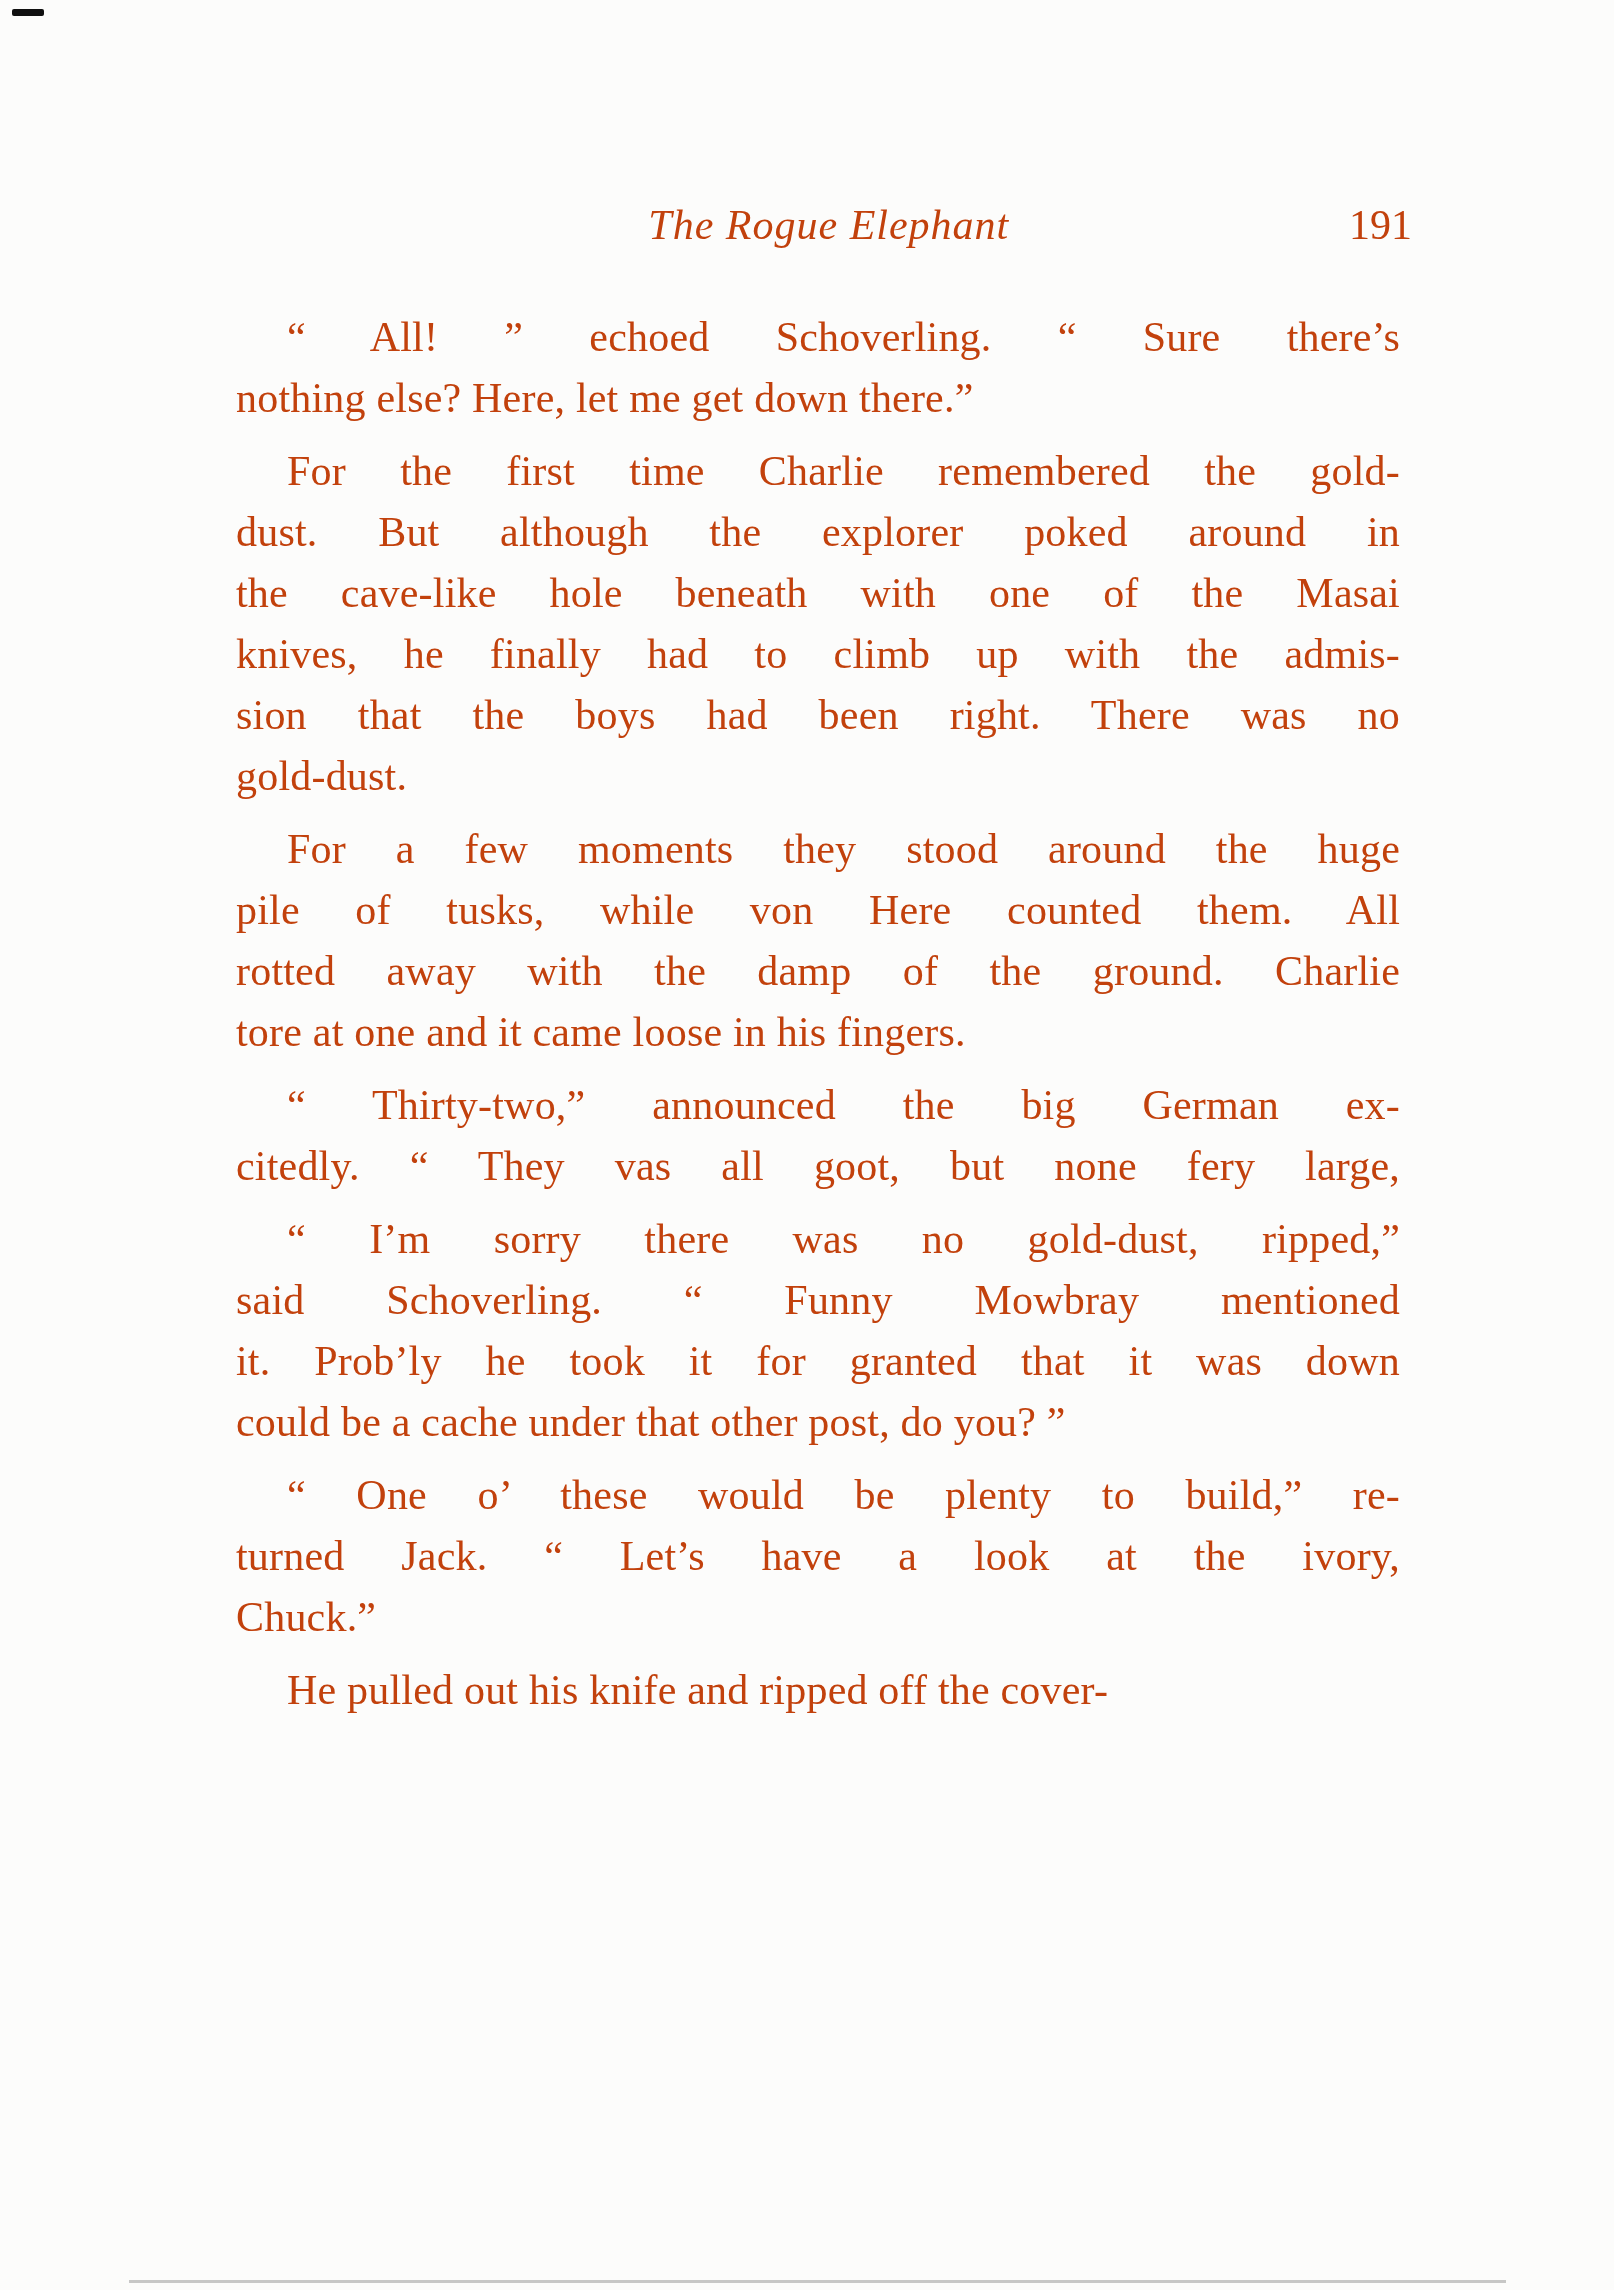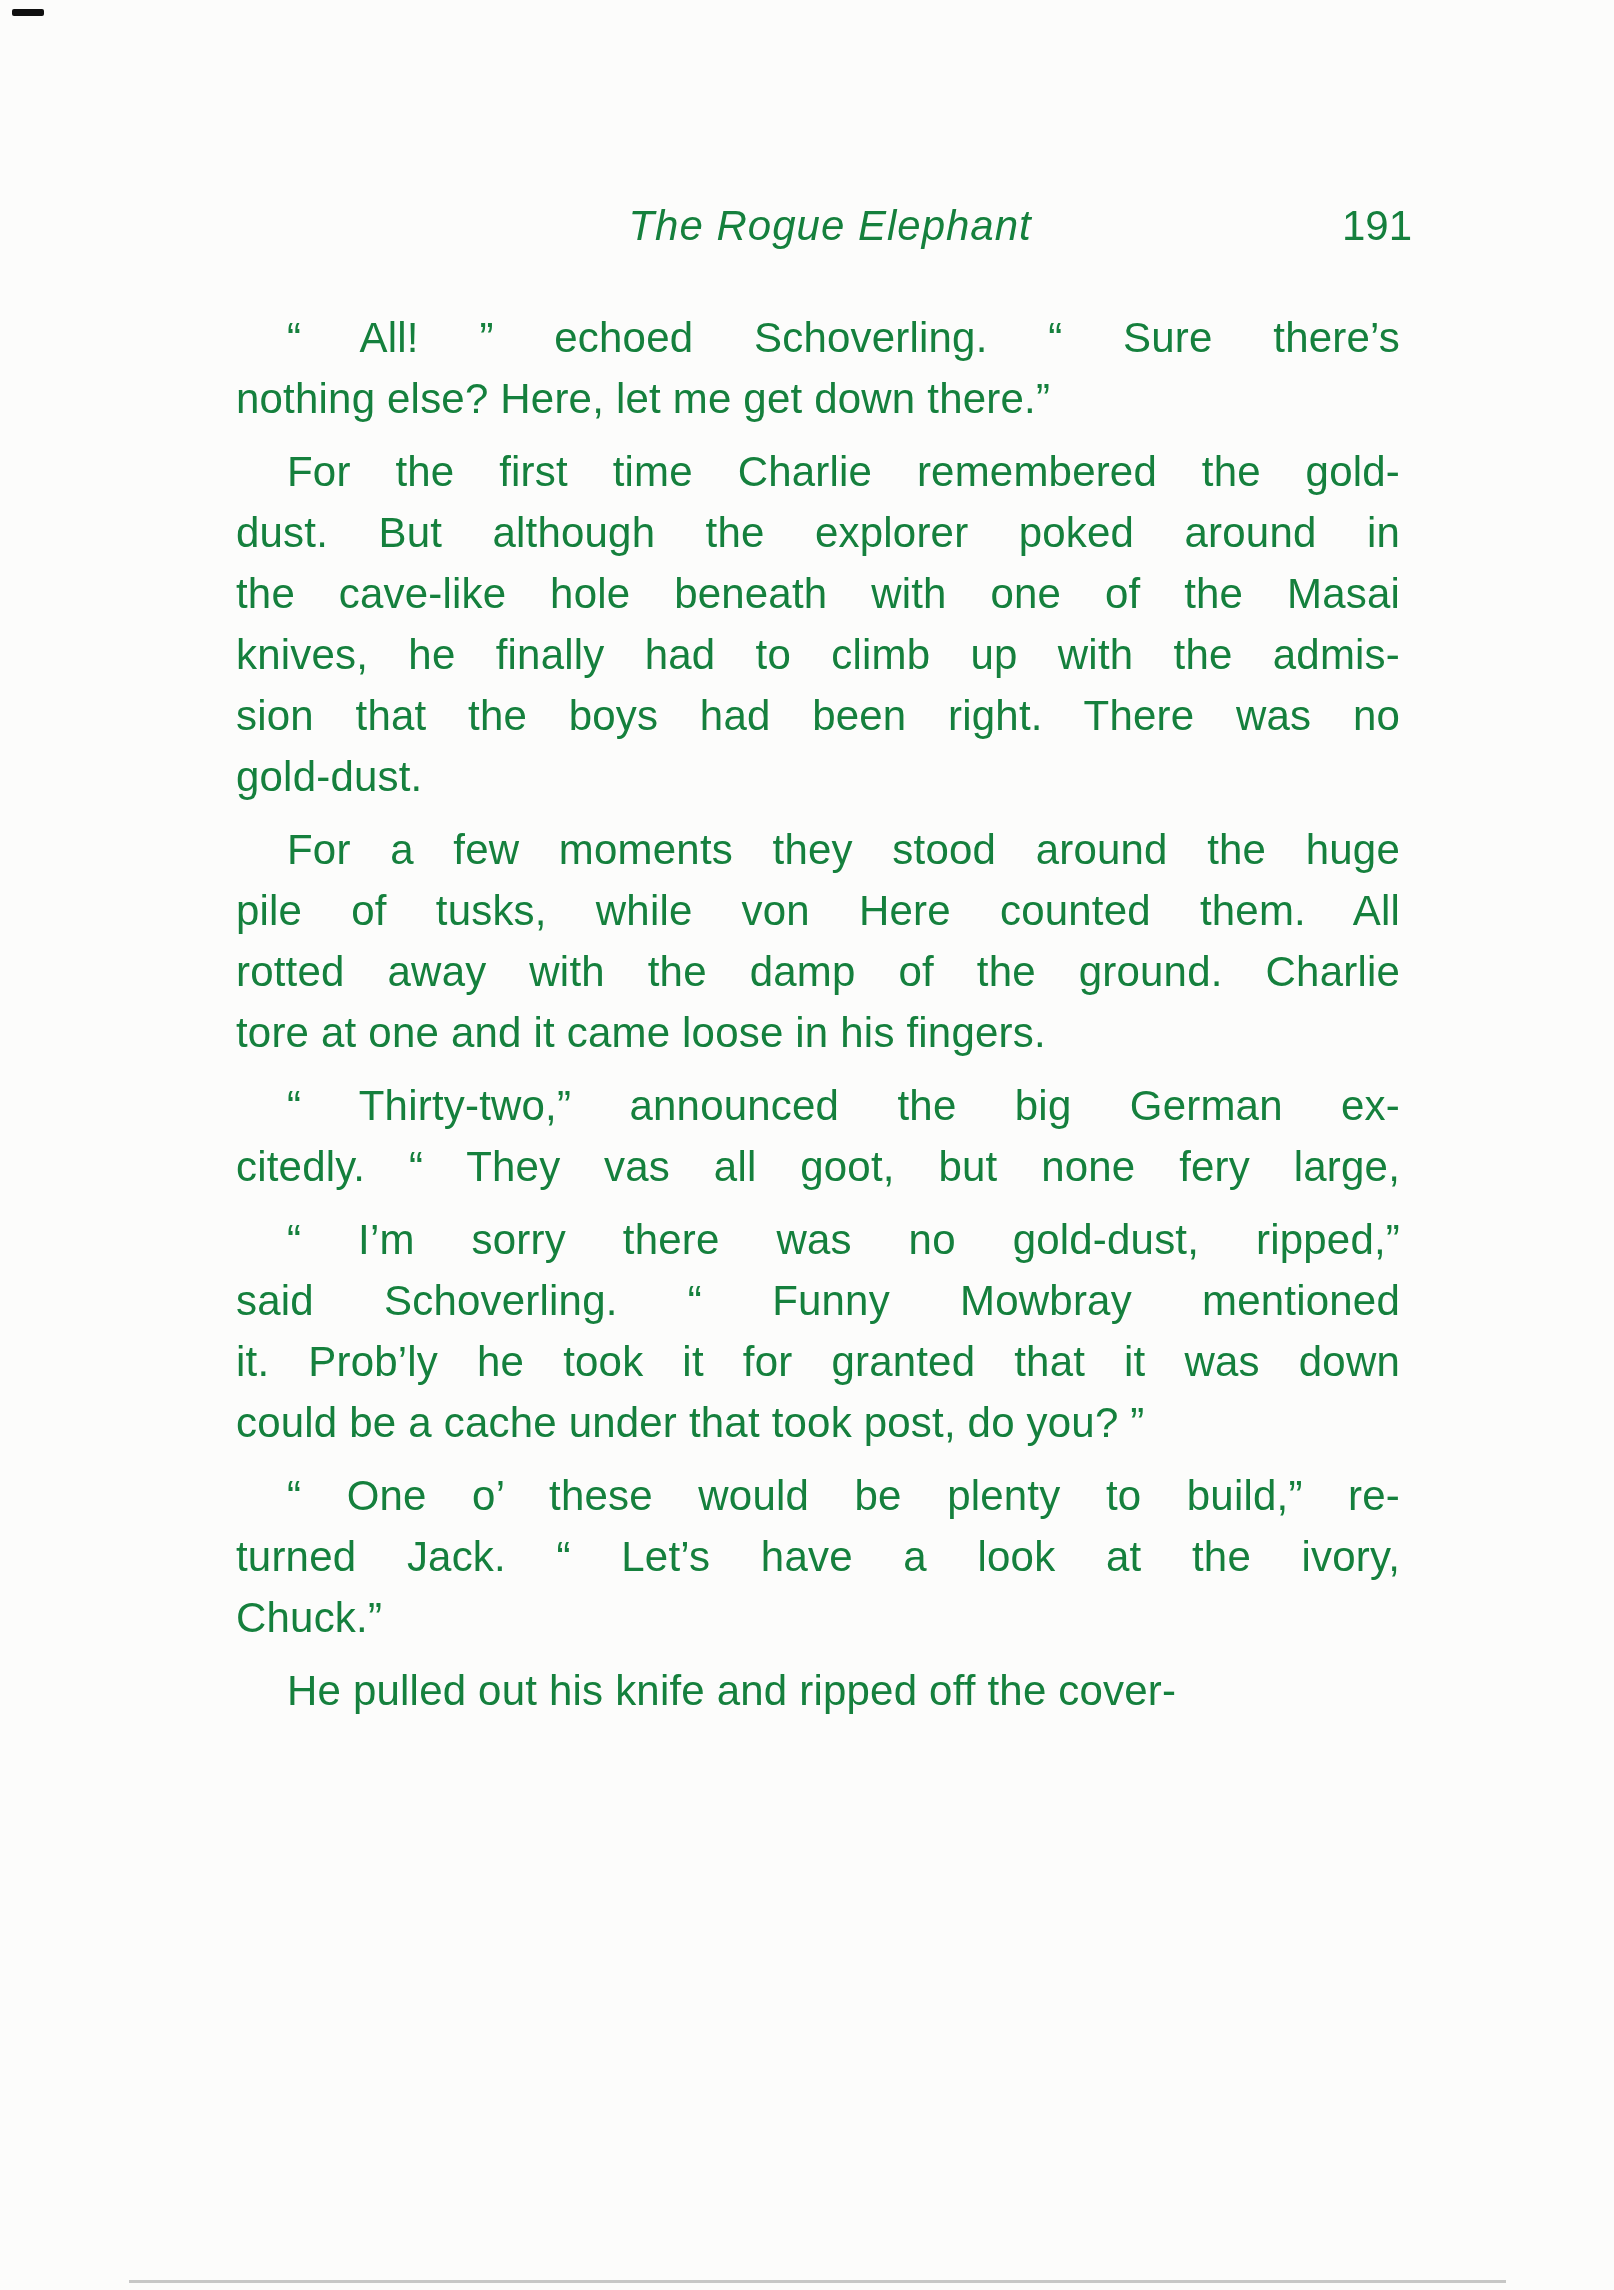--- a/index.html
+++ b/index.html
@@ -7,22 +7,22 @@
     padding: 0;
     background: #e8e8e8;
   }
   .page {
     position: relative;
     width: 1615px;
     height: 2291px;
     margin: 0 auto;
     background: #fcfcfb;
     overflow: hidden;
-    font-family: Liberation Sans, sans-serif;
-    color: #15803d;
+    font-family: Liberation Serif, serif;
+    color: #c2410c;
   }
   .artifact-dash {
     position: absolute;
     left: 12px;
     top: 9px;
     width: 32px;
     height: 7px;
     background: #101010;
     border-radius: 2px;
   }
@@ -122,21 +122,21 @@
 
     <div class="paragraph">
       <div class="line first">“ Thirty-two,” announced the big German ex-</div>
       <div class="line">citedly.  “ They vas all goot, but none fery large,</div>
     </div>
 
     <div class="paragraph">
       <div class="line first">“ I’m sorry there was no gold-dust, ripped,”</div>
       <div class="line">said Schoverling.  “ Funny Mowbray mentioned</div>
       <div class="line">it.  Prob’ly he took it for granted that it was down</div>
-      <div class="line last">could be a cache under that took post, do you? ”</div>
+      <div class="line last">could be a cache under that other post, do you? ”</div>
     </div>
 
     <div class="paragraph">
       <div class="line first">“ One o’ these would be plenty to build,” re-</div>
       <div class="line">turned Jack.  “ Let’s have a look at the ivory,</div>
       <div class="line last">Chuck.”</div>
     </div>
 
     <div class="paragraph">
       <div class="line first last">He pulled out his knife and ripped off the cover-</div>

